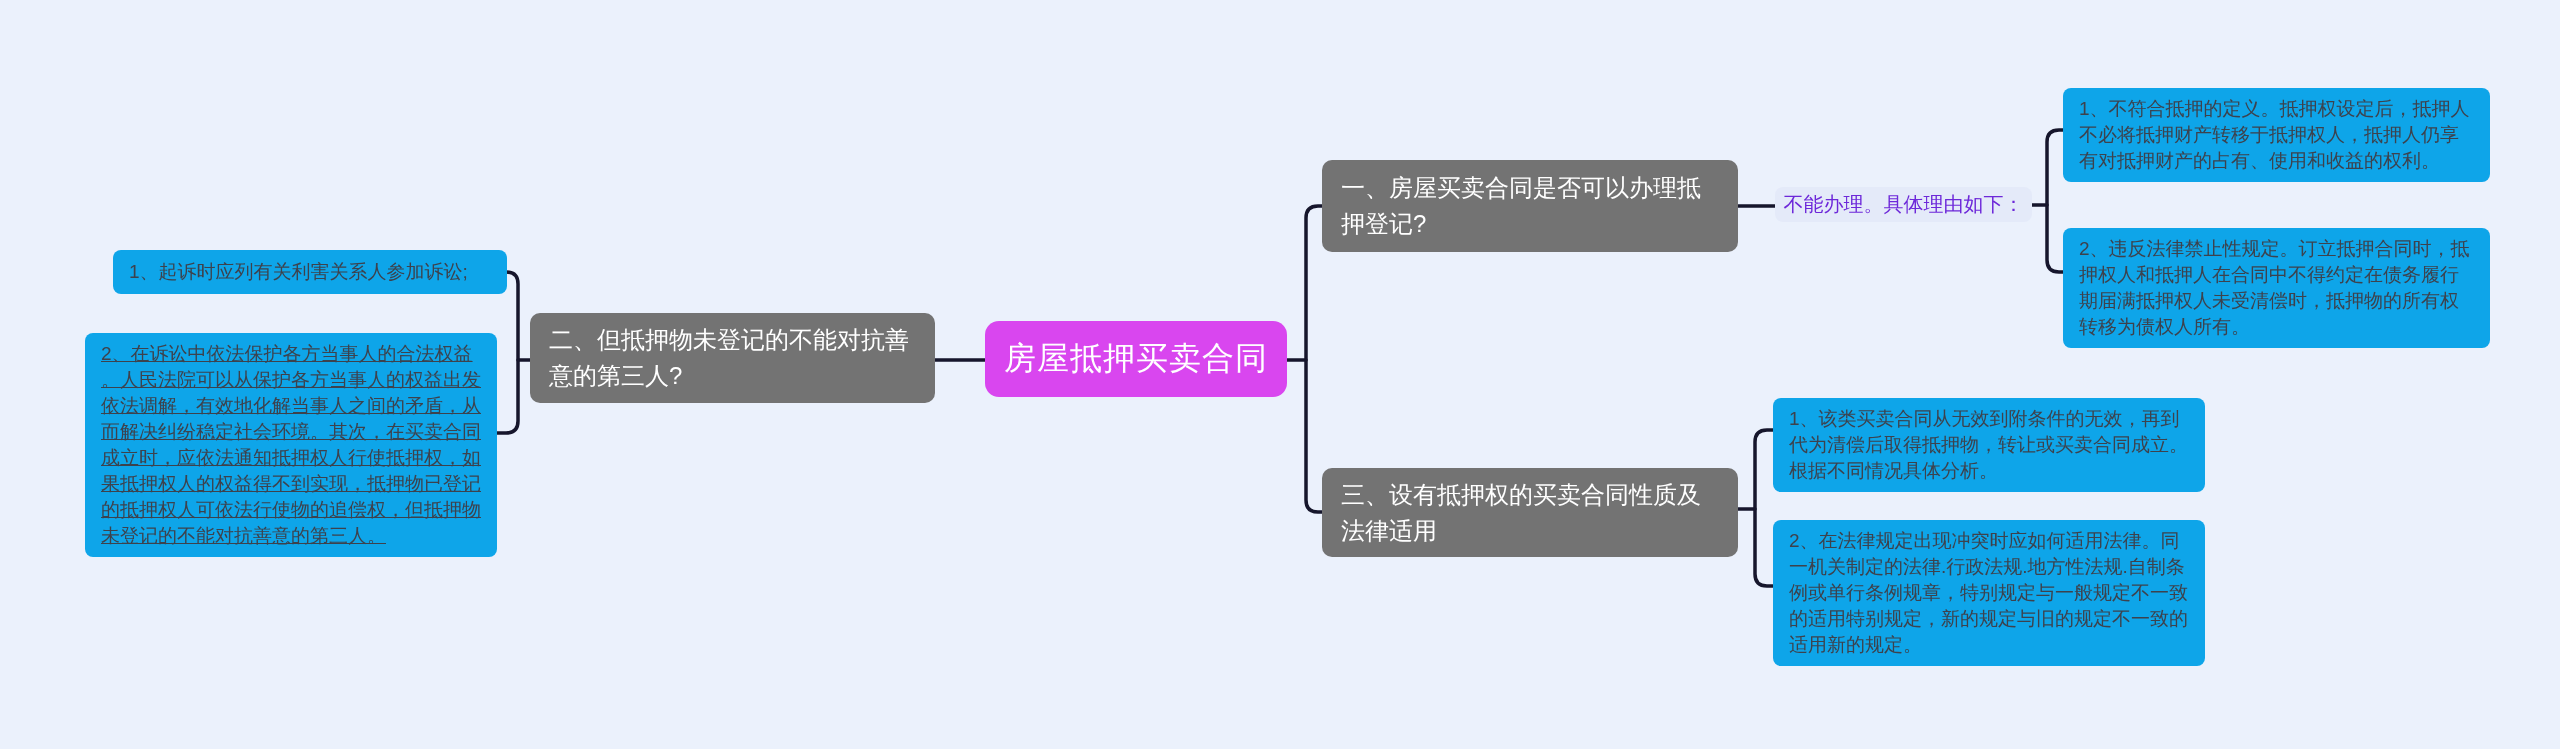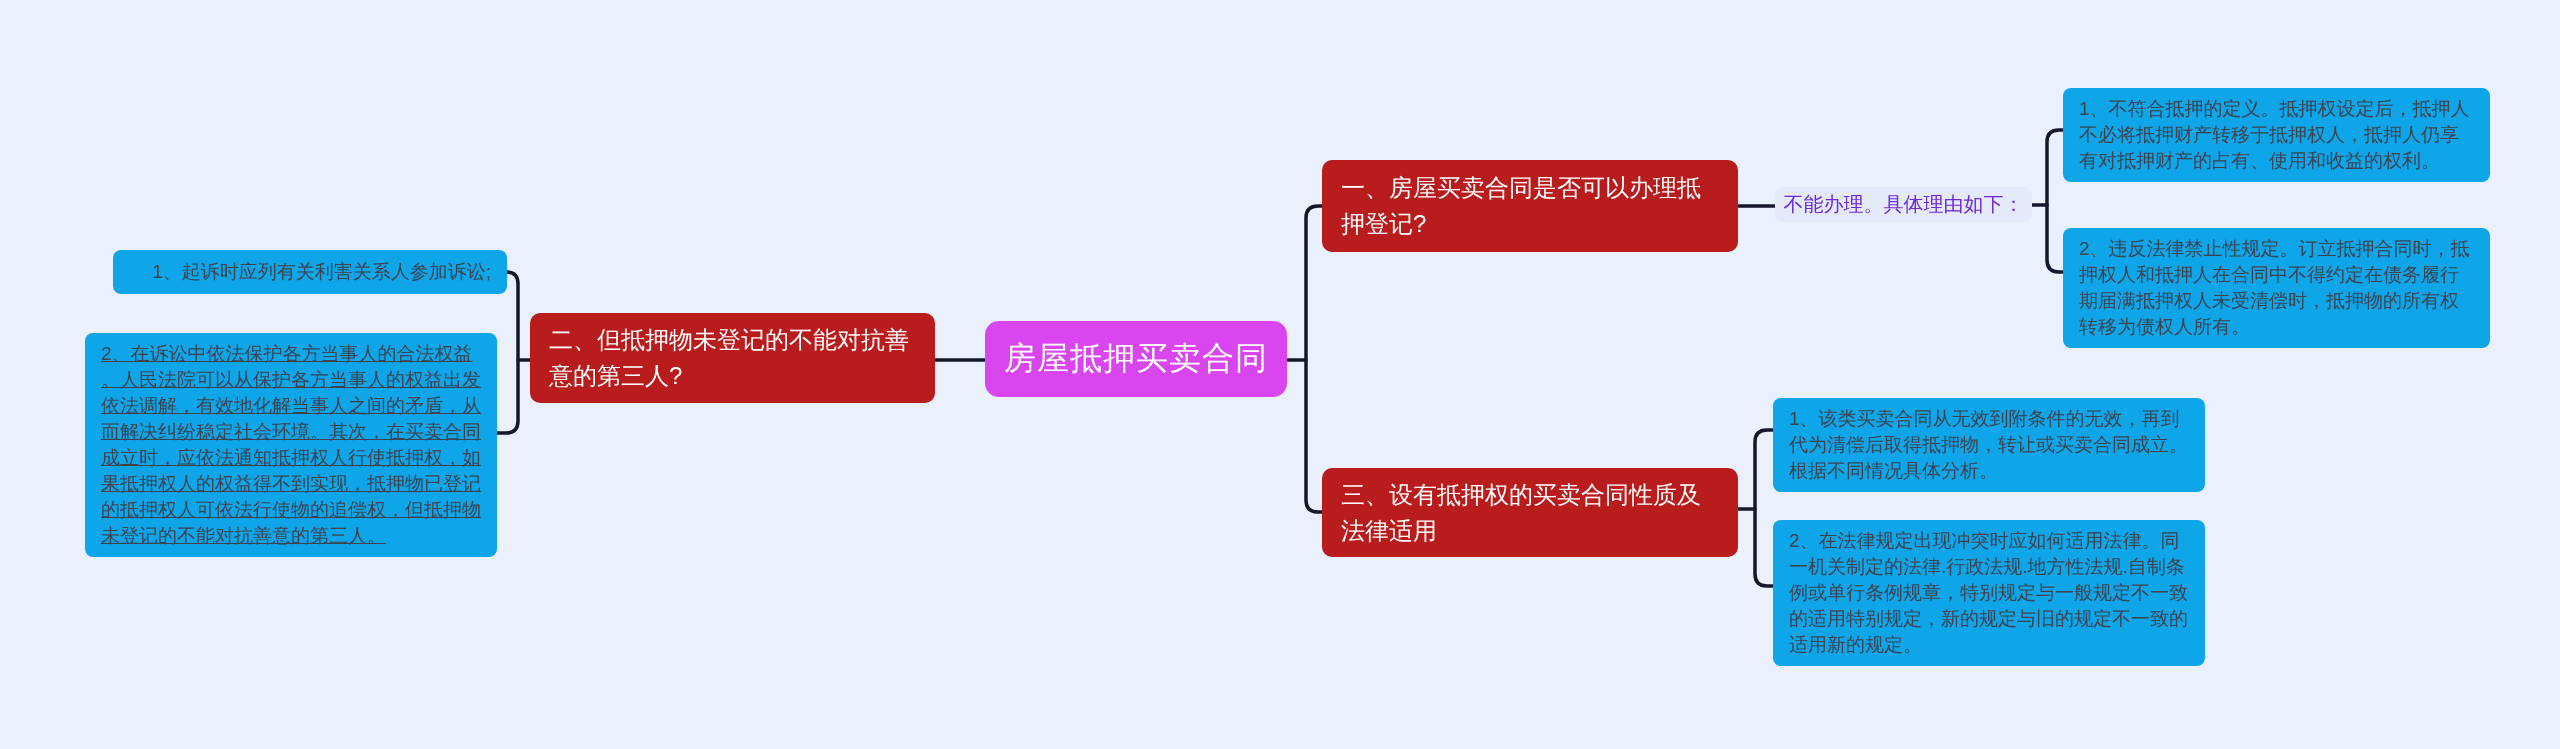--- a/index.html
+++ b/index.html
@@ -25,36 +25,36 @@
   }
   .central{
     left:985px;top:321px;width:302px;height:76px;
     background:#d946ef;color:#ffffff;
     border-radius:14px;
     display:flex;align-items:center;justify-content:center;
     font-size:32px;font-weight:500;letter-spacing:1px;
     white-space:nowrap;
   }
   .topic{
-    background:#b91c1c;color:#ffffff;
+    background:#737373;color:#ffffff;
     border-radius:10px;
     font-size:24px;line-height:36px;
     padding:3px 19px;
     display:flex;align-items:center;
   }
   .topic-left  {left:530px; top:313px;width:405px;min-height:90px;}
   .topic-one   {left:1322px;top:160px;width:416px;min-height:92px;}
   .topic-three {left:1322px;top:468px;width:416px;min-height:89px;}
   .leaf{
     background:#0ea5e9;color:#3d424d;
     border-radius:8px;
     font-size:19px;line-height:26px;
     padding:8px 16px;
   }
-  .leaf-l1{left:113px; top:250px;width:394px;padding:9px 16px;text-align:right;}
+  .leaf-l1{left:113px; top:250px;width:394px;padding:9px 16px;}
   .leaf-l2{left:85px;  top:333px;width:412px;text-decoration:underline;}
   .leaf-r1{left:2063px;top:88px; width:427px;}
   .leaf-r2{left:2063px;top:228px;width:427px;}
   .leaf-r3{left:1773px;top:398px;width:432px;}
   .leaf-r4{left:1773px;top:520px;width:432px;}
   .note{
     left:1775px;top:187px;width:257px;height:35px;
     background:#e4eaf9;color:#6d28d9;
     border-radius:8px;
     font-size:20px;

